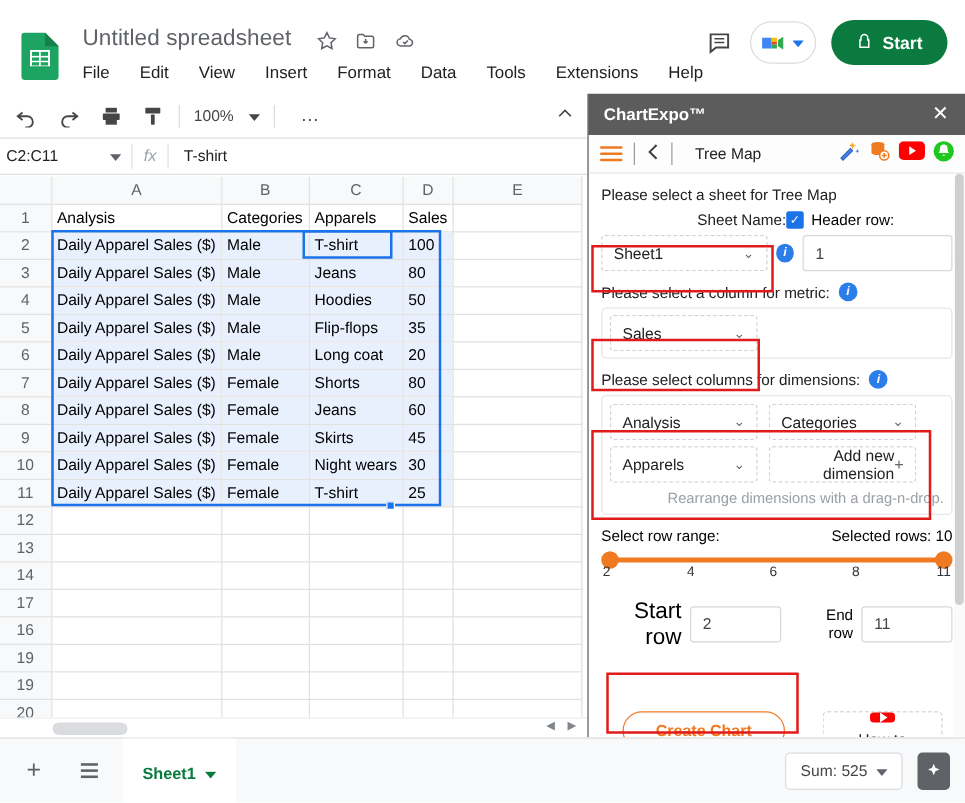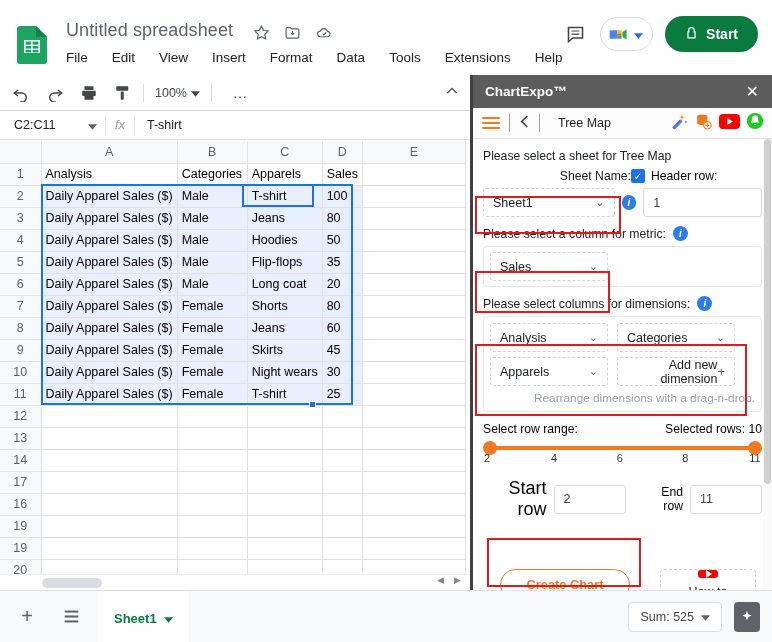--- a/index.html
+++ b/index.html
@@ -33,27 +33,27 @@
   .share-btn {
     height:36px; background:#0b7a3f; color:#fff; border-radius:18px;
     display:flex; align-items:center; gap:8px; padding:0 20px;
     font-size:14px; font-weight:bold;
   }
 
   
   .toolbar { position:absolute; left:0; top:75px; width:470px; height:35px; background:#fff; display:flex; align-items:center; }
   .tb-ico { width:26px; height:26px; margin-left:8px; display:flex; align-items:center; justify-content:center; color:#444746; }
   .tb-sep { width:1px; height:18px; background:#dadce0; margin:0 7px; }
-  .tb-zoom { font-size:12.5px; color:#444746; padding:0 4px; display:flex; align-items:center; gap:4px;}
+  .tb-zoom { font-size:12.5px; color:#444746; padding:0 4px; display:flex; align-items:center; gap:12px;}
   .tb-collapse { position:absolute; right:10px; top:8px; color:#444746; }
 
   
   .formulabar { position:absolute; left:0; top:110px; width:470px; height:30px; background:#fff;
     border-top:1px solid #e0e0e0; border-bottom:1px solid #e0e0e0; display:flex; align-items:center; }
-  .namebox { width:95px; font-size:12.5px; color:#202124; padding-left:14px; }
+  .namebox { width:95px; font-size:12.5px; color:#202124; padding-left:5px; }
   .namebox-arrow { margin-left:auto; }
   .nb-wrap { width:105px; display:flex; align-items:center; padding-right:8px;}
   .fx { width:30px; text-align:center; color:#9aa0a6; font-style:italic; font-size:13px;
         border-left:1px solid #e0e0e0; border-right:1px solid #e0e0e0; height:20px; line-height:20px;}
   .fcontent { font-size:12.5px; color:#202124; padding-left:12px; }
 
   
   .gridwrap { position:absolute; left:0; top:141px; width:470px; height:449px; background:#fff; overflow:hidden; }
   table.grid { border-collapse: collapse; table-layout: fixed; }
   table.grid td, table.grid th { border-right:1px solid #e1e1e1; border-bottom:1px solid #e1e1e1;
@@ -84,21 +84,21 @@
   .sheet-tab { height:52px; background:#fff; display:flex; align-items:center; gap:7px;
      padding:0 16px; margin-left:10px; color:#0b7a3f; font-size:13px; font-weight:bold;
      border-top:3px solid #fff;}
   .sum-box { margin-left:auto; margin-right:12px; height:30px; border:1px solid #dadce0; background:#fff;
      border-radius:4px; display:flex; align-items:center; gap:7px; padding:0 11px; font-size:12.5px; color:#444746; }
   .explore-btn { margin-right:12px; width:26px; height:30px; background:#5f6368; border-radius:4px;
      display:flex; align-items:center; justify-content:center; color:#fff; }
 
   
   .ce-panel { position:absolute; left:470px; top:75px; width:302px; height:515px; background:#fff;
-     border-left:3px solid #404040; }
+     border-left:1px solid #404040; }
   .ce-titlebar { height:33px; background:#5c5c5c; display:flex; align-items:center; }
   .ce-title { color:#fff; font-size:13.5px; font-weight:bold; padding-left:12px; }
   .ce-close { margin-left:auto; margin-right:13px; color:#fff; font-size:16px; line-height:1; }
   .ce-navbar { height:31px; background:#fdfdfd; border-bottom:1px solid #e3e3e3;
      display:flex; align-items:center; padding-left:9px; gap:0px; }
   .ham { width:18px; }
   .ham i { display:block; height:2px; background:#f07a22; margin:3px 0; border-radius:1px; }
   .nv-sep { width:1px; height:18px; background:#9e9e9e; margin:0 9px; }
   .back-chev { color:#3c4043; font-size:15px; }
   .ce-crumb { font-size:12.5px; color:#222; margin-left:9px; }

